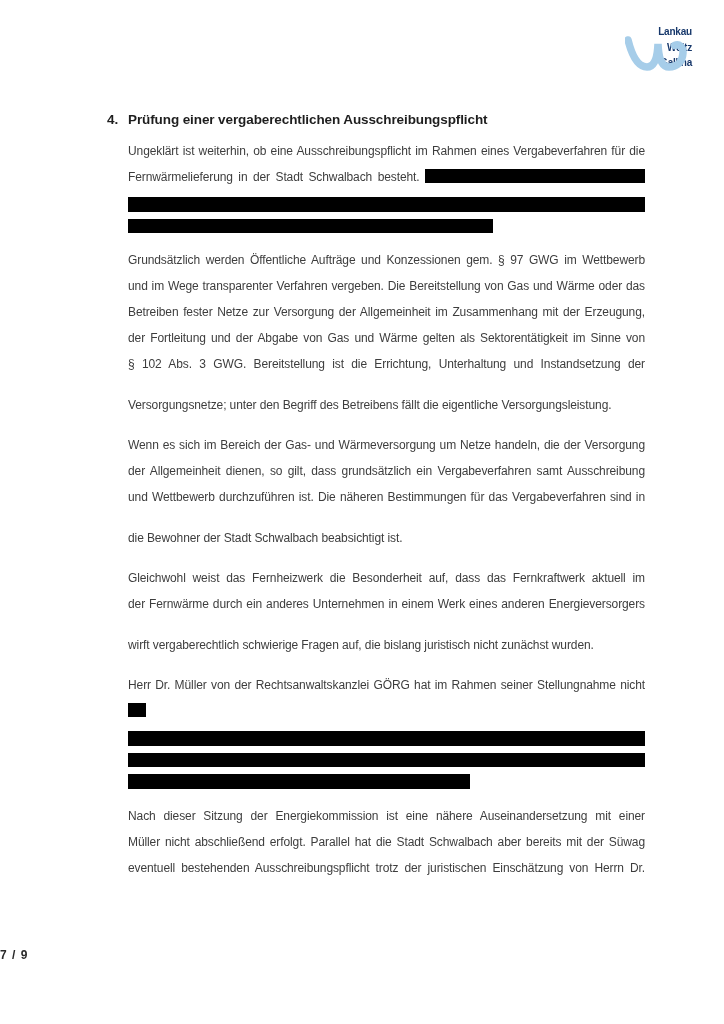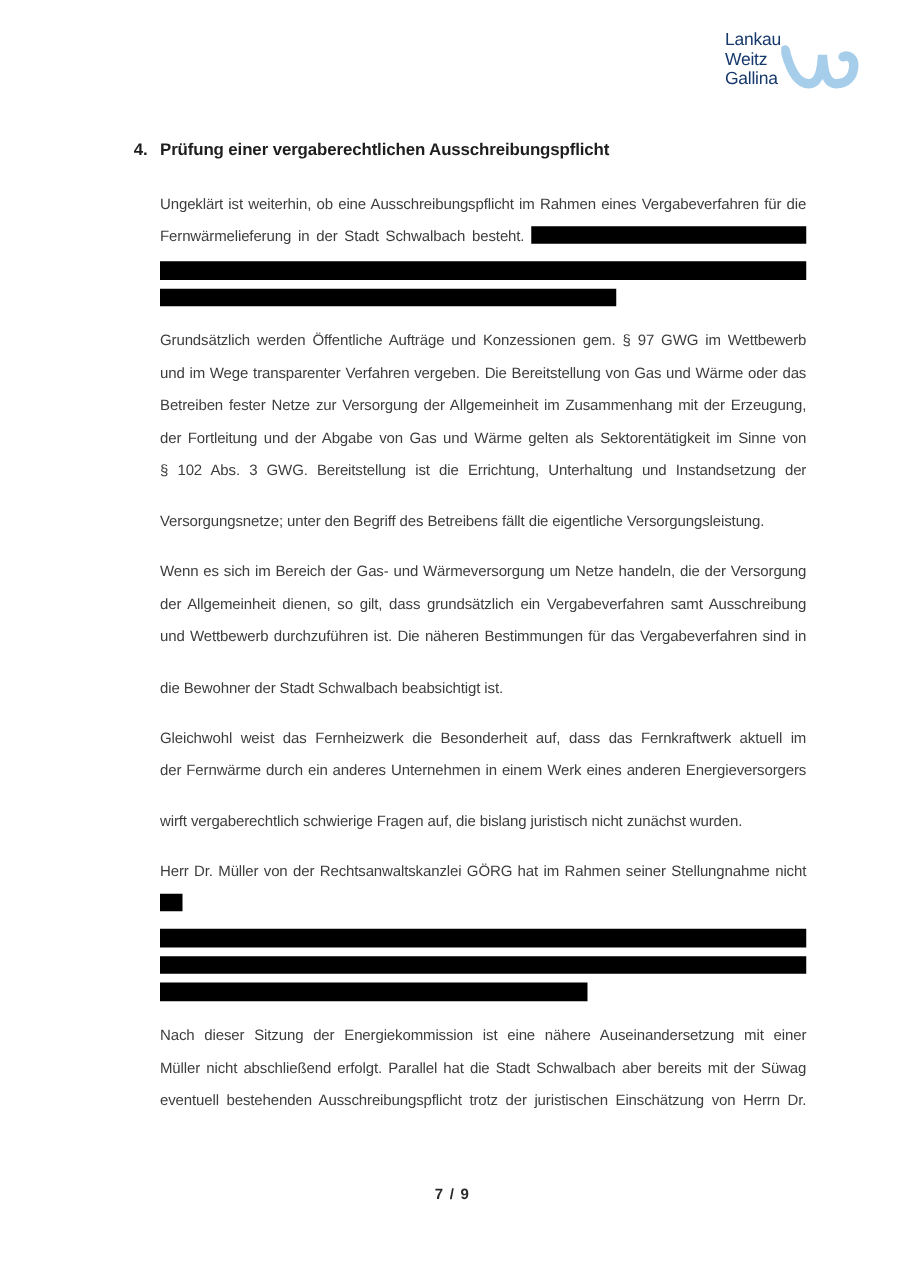--- a/index.html
+++ b/index.html
@@ -5,39 +5,39 @@
   html,body{margin:0;padding:0;background:#e8e8e8;}
   .page{
     position:relative;
     width:724px;height:1024px;
     background:#ffffff;
     font-family:"Liberation Sans","DejaVu Sans",sans-serif;
     overflow:hidden;
   }
   
   .logo{position:absolute;top:24px;left:580px;width:112px;height:50px;}
-  .logo-text{color:#17386b;font-size:14px;line-height:15.5px;font-weight:400;letter-spacing:-0.2px;}
+  .logo-text{color:#17386b;font-size:10px;line-height:15.5px;font-weight:700;letter-spacing:-0.2px;text-align:right;}
   .swoosh{position:absolute;left:45px;top:12px;}
   
   .heading{position:absolute;left:107px;top:112px;width:540px;display:flex;
     font-size:13.5px;font-weight:700;color:#1e1e1e;letter-spacing:-0.1px;}
   .hnum{width:21px;flex:0 0 21px;}
   
   .content{
-    position:absolute;left:128px;top:150px;width:517px;
+    position:absolute;left:128px;top:138px;width:517px;
     font-size:12px;color:#3d3d3d;letter-spacing:-0.1px;
   }
   .para{margin:0 0 14px 0;}
   .tl{line-height:26px;text-align:justify;text-align-last:justify;}
   .tl-end{text-align-last:left;margin-top:15px;}
   .bar{background:#000;height:14.5px;margin-top:7px;}
   .bar-full{width:100%;}
   .bar-inline{display:inline-block;background:#000;height:14px;vertical-align:-2px;margin:0;}
   
-  .pagefoot{position:absolute;left:0;top:948px;width:724px;text-align:center;
+  .pagefoot{position:absolute;left:0;top:948px;width:724px;text-align:left;
     font-size:12px;font-weight:700;color:#2a2a2a;letter-spacing:1px;}
 </style>
 </head>
 <body>
 
 <div class="page">
 
   <div class="logo">
     <div class="logo-text">
       <div>Lankau</div>

